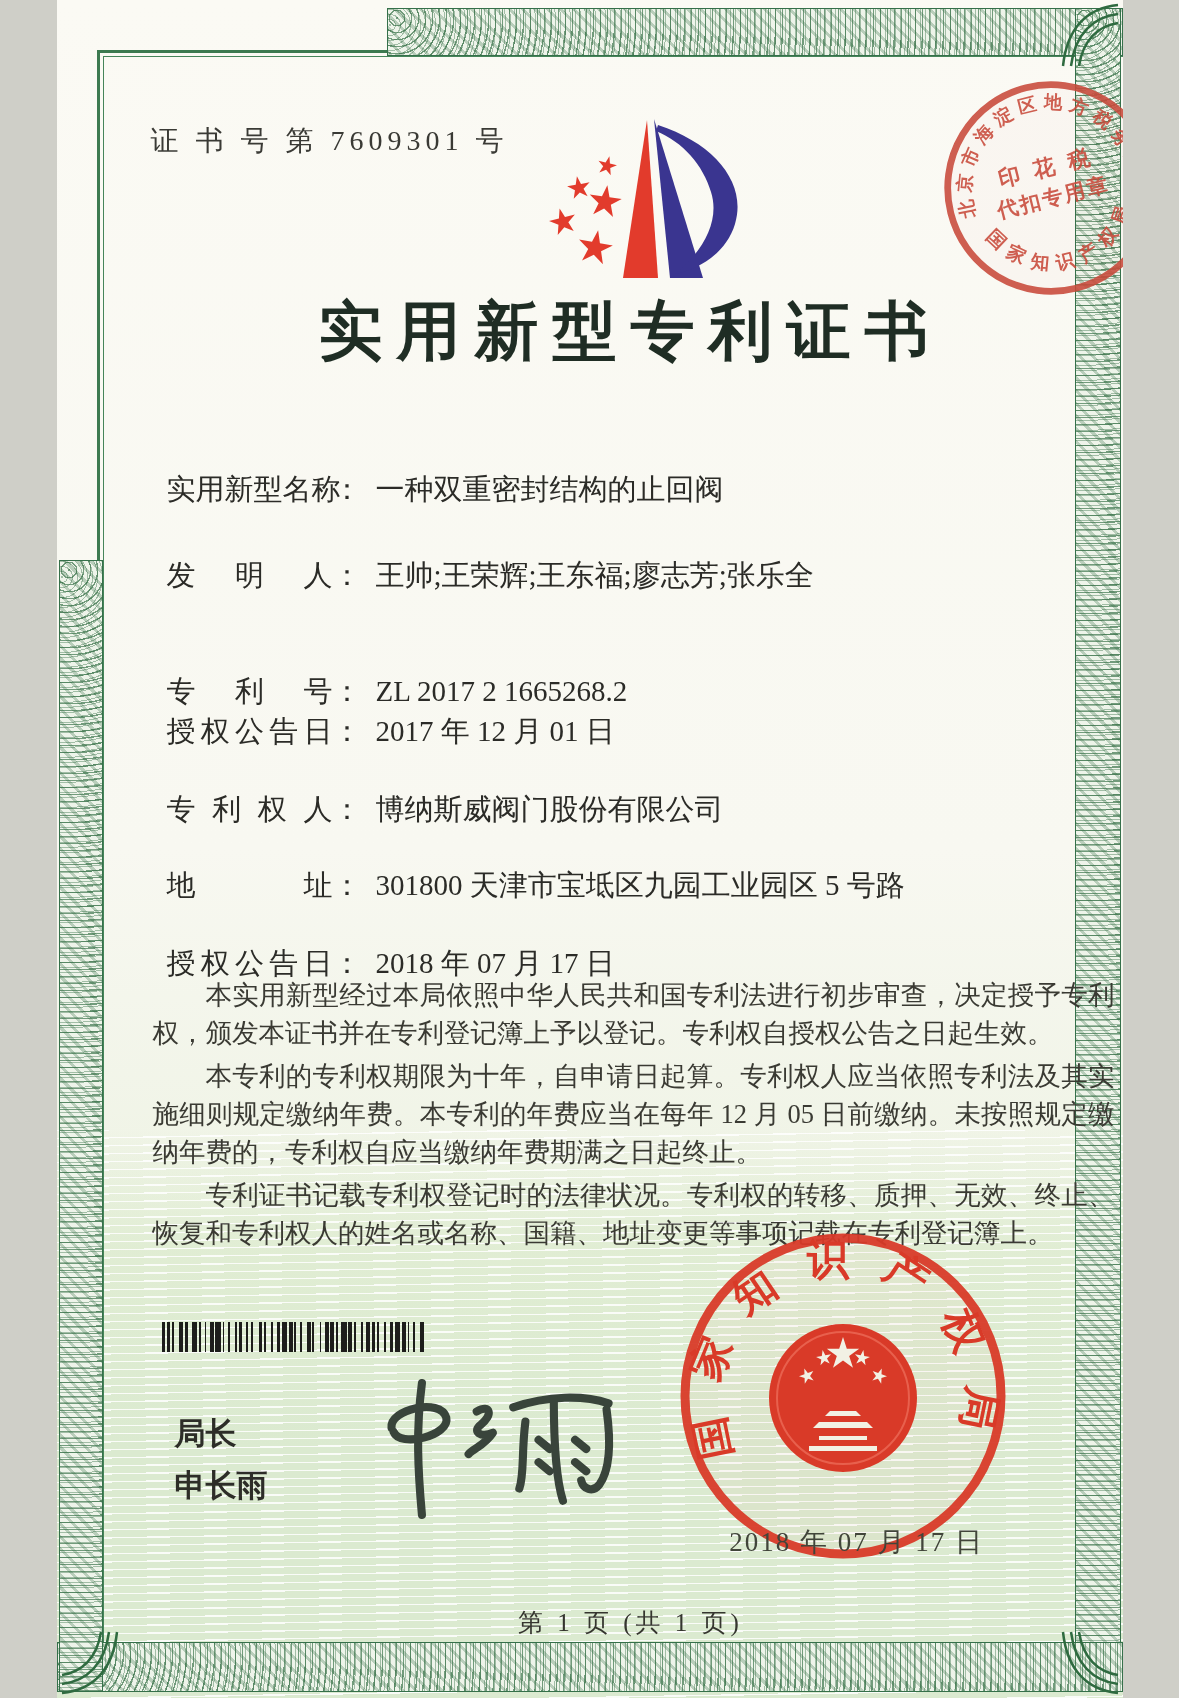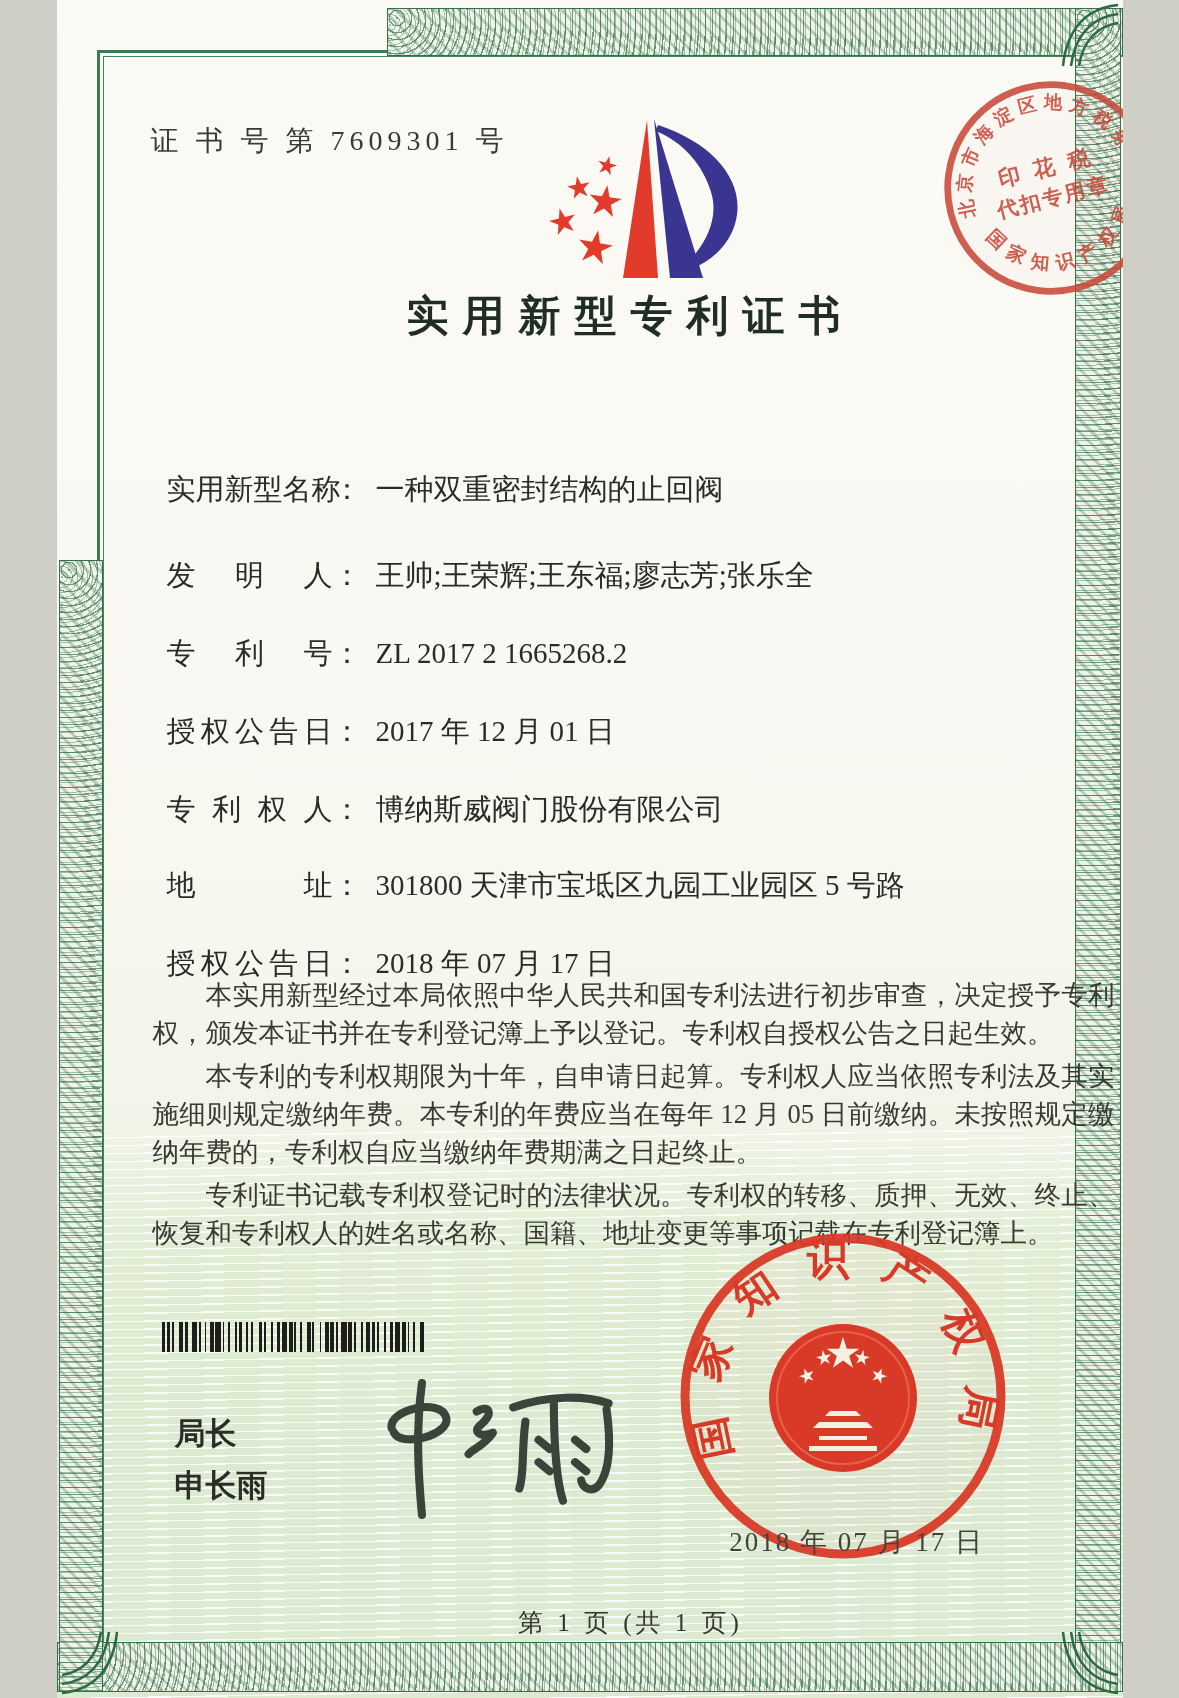--- a/index.html
+++ b/index.html
@@ -23,21 +23,21 @@
         repeating-linear-gradient(45deg, rgba(47,107,64,.28) 0 3px, rgba(255,255,255,0) 3px 9px);
        border:1px solid #35704a;}
   .orn-top{left:330px;right:0;top:8px;height:46px;}
   .orn-right{top:8px;right:2px;width:44px;bottom:6px;}
   .orn-bottom{left:0;right:0;bottom:6px;height:48px;}
   .orn-left{left:2px;top:560px;width:42px;bottom:6px;}
   .flourish{position:absolute;z-index:3;}
   
   .certno{position:absolute;left:94px;top:122px;z-index:3;font-size:28px;letter-spacing:5px;color:#3a3a35;}
   .title{position:absolute;left:40px;width:1068px;top:288px;z-index:3;text-align:center;
-         font-size:42px;font-weight:bold;letter-spacing:14px;color:#1f2d24;}
+         font-size:64px;font-weight:bold;letter-spacing:14px;color:#1f2d24;}
   .logo{position:absolute;left:424px;top:100px;z-index:3;}
   .taxstamp{position:absolute;left:874px;top:68px;z-index:4;transform:rotate(-14deg);opacity:.88;}
   .row{position:absolute;left:110px;z-index:3;font-size:29px;white-space:nowrap;color:#2b2b27;}
   .flabel{display:inline-block;width:166px;text-align:justify;text-align-last:justify;vertical-align:bottom;}
   .colon{margin-right:14px;}
   .grant2{position:absolute;left:645px;top:0;}
   .body{position:absolute;left:96px;top:976px;width:962px;z-index:3;font-size:26.5px;
         line-height:38px;color:#3a3a33;text-align:justify;}
   .body p{margin:0 0 5px 0;text-indent:2em;}
   .barcode{position:absolute;left:105px;top:1322px;height:30px;z-index:3;display:flex;align-items:stretch;}
@@ -105,21 +105,21 @@
   </svg>
 
   <div class="title">实用新型专利证书</div>
 
   <div class="row" style="top:556px">
     <span class="flabel">发明人</span><span class="colon">：</span><span>王帅;王荣辉;王东福;廖志芳;张乐全</span>
   </div>
   <div class="row" style="top:470px">
     <span class="flabel">实用新型名称</span><span class="colon">：</span><span>一种双重密封结构的止回阀</span>
   </div>
-  <div class="row" style="top:634px">
+  <div class="row" style="top:672px">
     <span class="flabel">专利号</span><span class="colon">：</span><span>ZL 2017 2 1665268.2</span>
   </div>
   <div class="row" style="top:712px">
     <span class="flabel">授权公告日</span><span class="colon">：</span><span>2017 年 12 月 01 日</span>
   </div>
   <div class="row" style="top:790px">
     <span class="flabel">专利权人</span><span class="colon">：</span><span>博纳斯威阀门股份有限公司</span>
   </div>
   <div class="row" style="top:866px">
     <span class="flabel">地址</span><span class="colon">：</span><span>301800 天津市宝坻区九园工业园区 5 号路</span>

